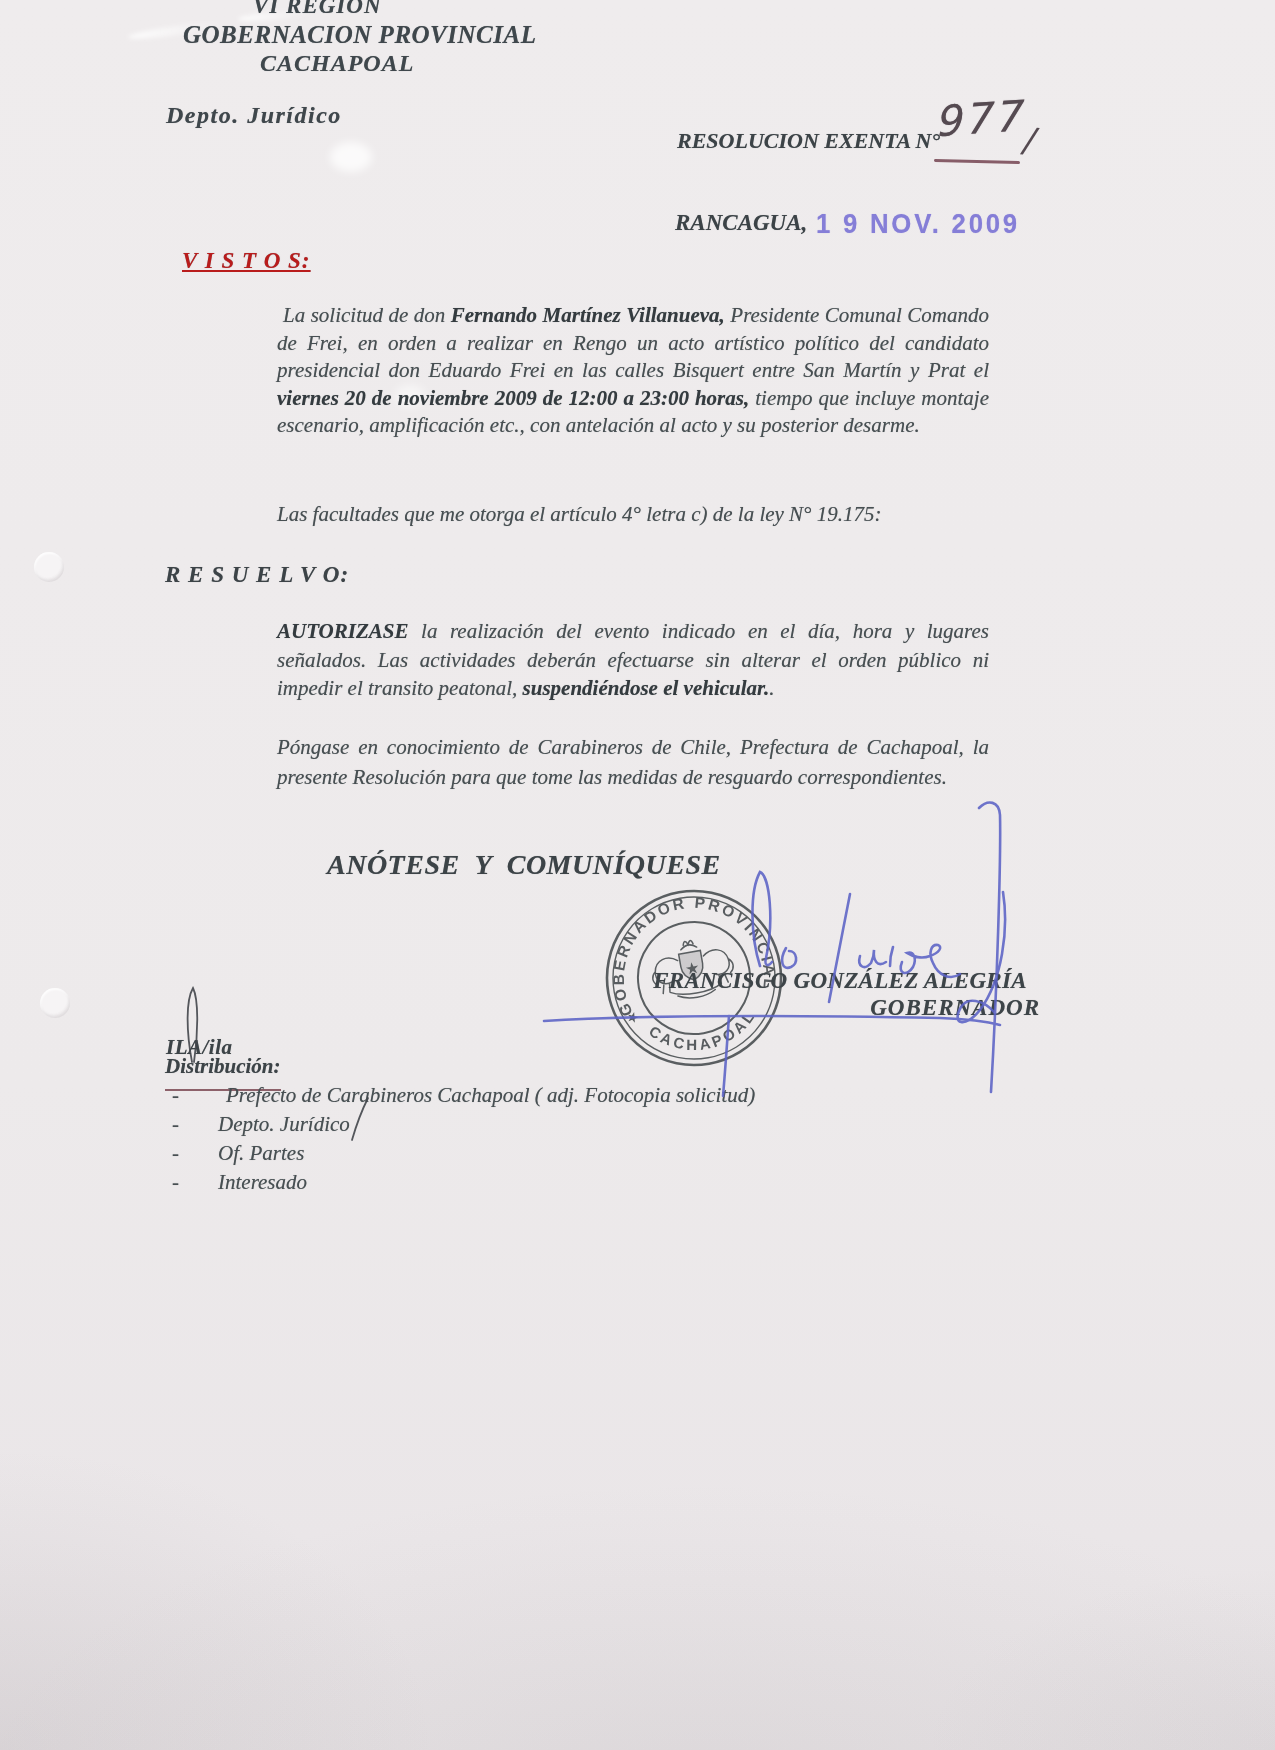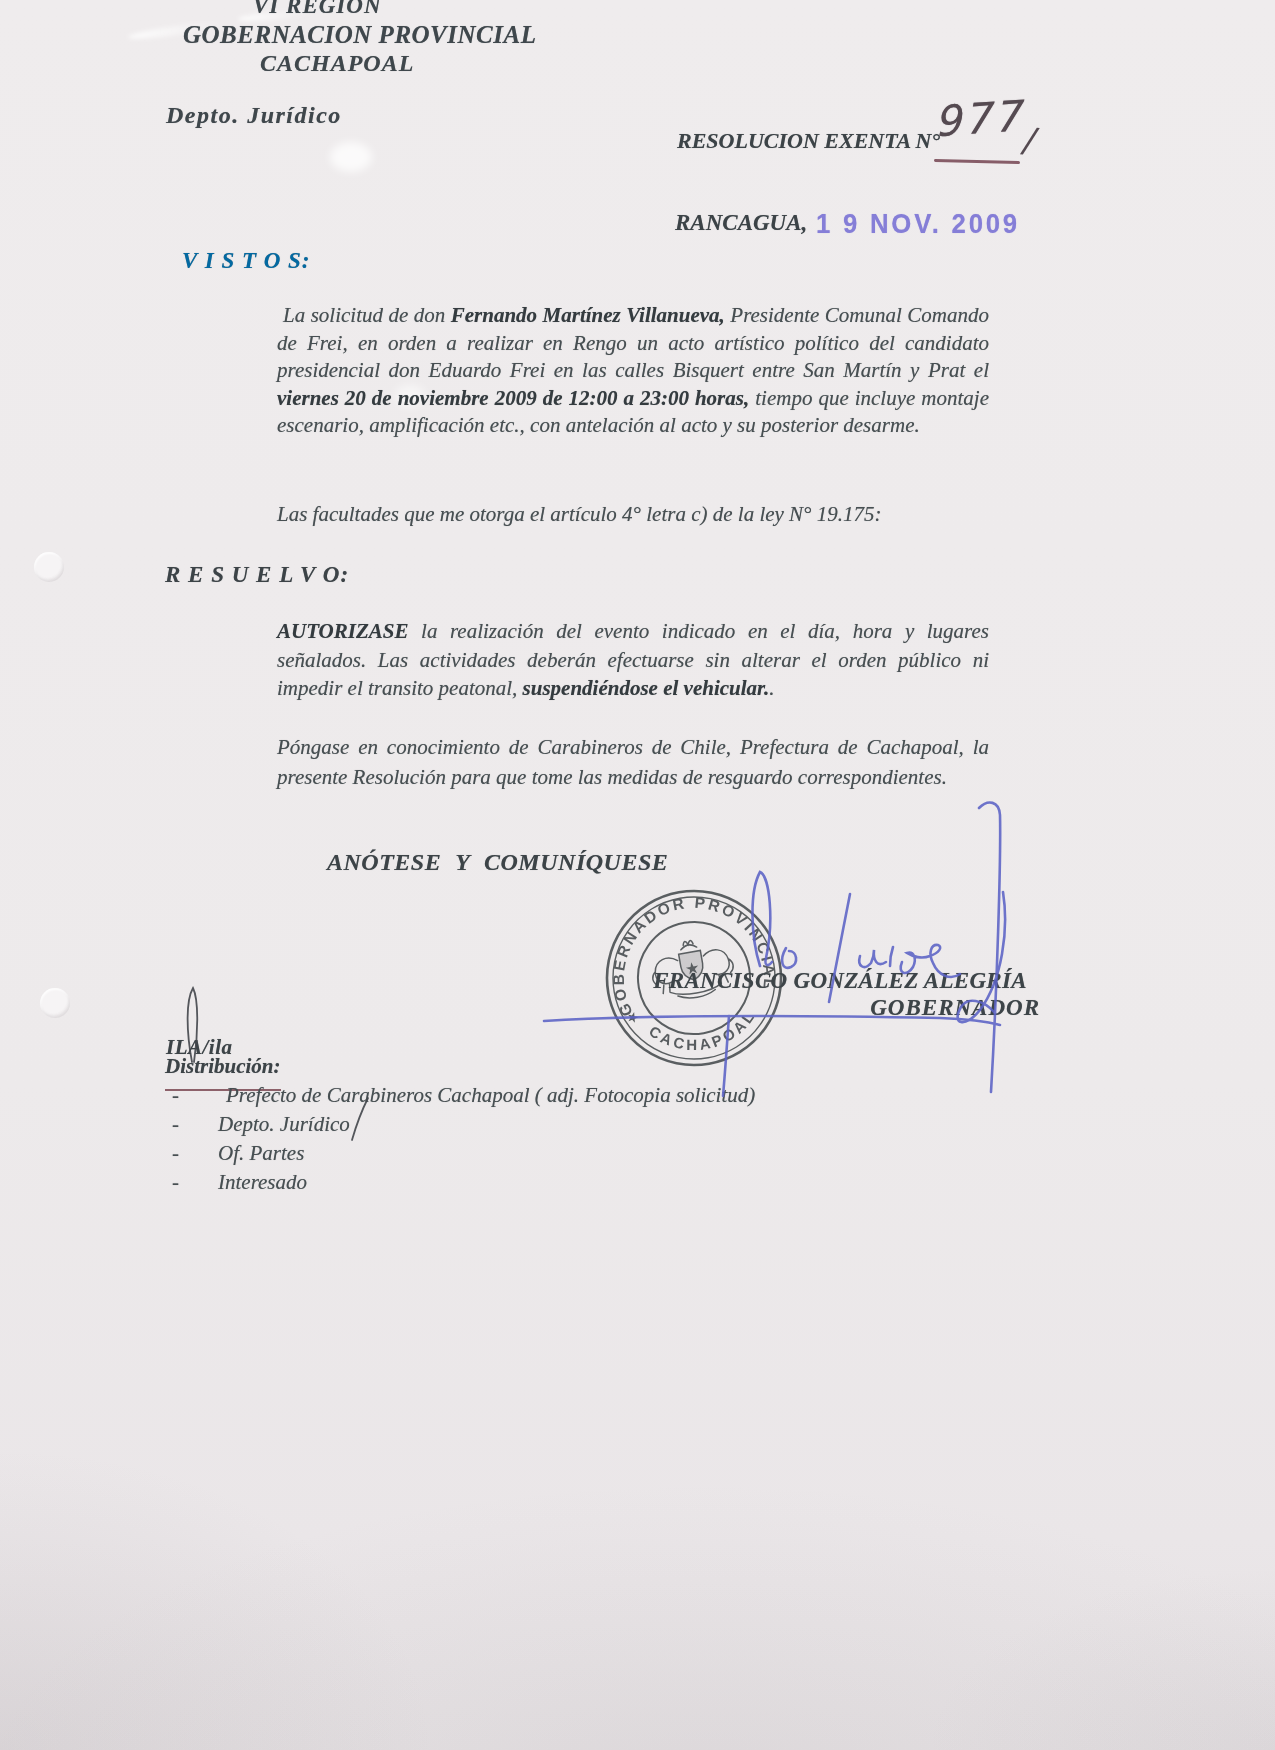--- a/index.html
+++ b/index.html
@@ -31,29 +31,29 @@
   }
   .hand-underline{left:934px;top:160px;width:86px;height:2.6px;background:#744451;transform:rotate(1.5deg);border-radius:2px;opacity:.85;}
   .hand-slash{left:1024px;top:120px;font-family:"DejaVu Sans",sans-serif;font-style:italic;font-size:34px;color:#554a51;transform:rotate(6deg);}
   .dateline-city{left:675px;top:210px;font-size:23px;color:#3c4347;}
   .date-stamp{
     left:816px;top:208px;font-family:"Liberation Sans",sans-serif;
     font-size:28px;font-weight:700;color:#7d75d6;letter-spacing:3px;
     transform:scaleX(0.92);transform-origin:left top;
     text-shadow:0 0 1px rgba(125,117,214,0.55);opacity:.92;white-space:nowrap;
   }
-  .vistos-heading{left:182px;top:248px;font-size:23px;letter-spacing:1px;color:#0369a1;}
+  .vistos-heading{left:182px;top:248px;font-size:23px;letter-spacing:1px;color:#b91c1c;text-decoration:underline;}
   .resuelvo-heading{left:165px;top:562px;font-size:23px;letter-spacing:1px;color:#3c4347;}
   .para{position:absolute;left:277px;width:712px;margin:0;font-size:21px;text-align:justify;}
   .p1{top:302px;line-height:27.6px;text-indent:6px;}
   .p2{top:502px;white-space:nowrap;text-align:left;}
   .p3{top:617px;line-height:28.6px;}
   .p4{top:733px;line-height:29.5px;}
   .bold-seg{font-weight:bold;color:#343b3f;}
-  .closing{left:327px;top:849px;font-size:24px;letter-spacing:0.5px;color:#3c4347;word-spacing:8px;}
+  .closing{left:327px;top:849px;font-size:28px;letter-spacing:0.5px;color:#3c4347;word-spacing:8px;}
   .sig-name{left:640px;top:968px;width:400px;text-align:center;font-size:23px;color:#3d4448;z-index:5;letter-spacing:0.3px;}
   .sig-role{left:640px;top:995px;width:400px;text-align:right;font-size:23px;color:#3d4448;z-index:5;letter-spacing:1px;}
   .stamp-svg{left:596px;top:880px;z-index:4;filter:blur(0.3px);}
   .pen-svg{left:0;top:0;z-index:6;pointer-events:none;}
   .initials{left:166px;top:1027px;font-size:21px;color:#3c4347;letter-spacing:0.5px;margin-top:8px;}
   .dist-label{left:165px;top:1054px;font-size:21px;color:#3c4347;border-bottom:2.4px solid rgba(116,62,74,0.8);padding-bottom:10px;display:inline-block;}
   .dist-list{left:166px;top:1083px;list-style:none;margin:0;padding:0;font-size:21px;}
   .dist-list li{position:relative;padding-left:52px;height:29px;}
   .dist-list li .dash{position:absolute;left:6px;top:0;}
   .dist-list li.first .txt{padding-left:8px;}

